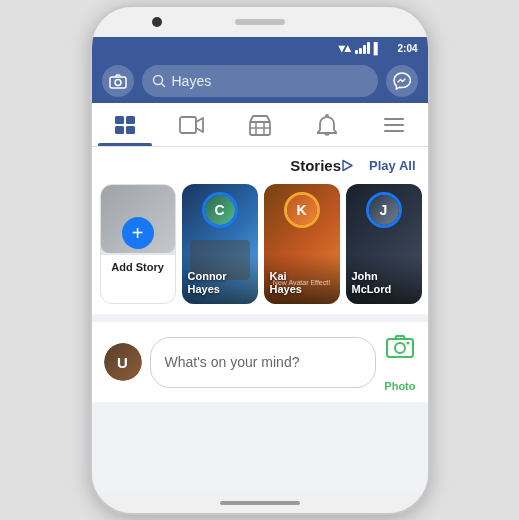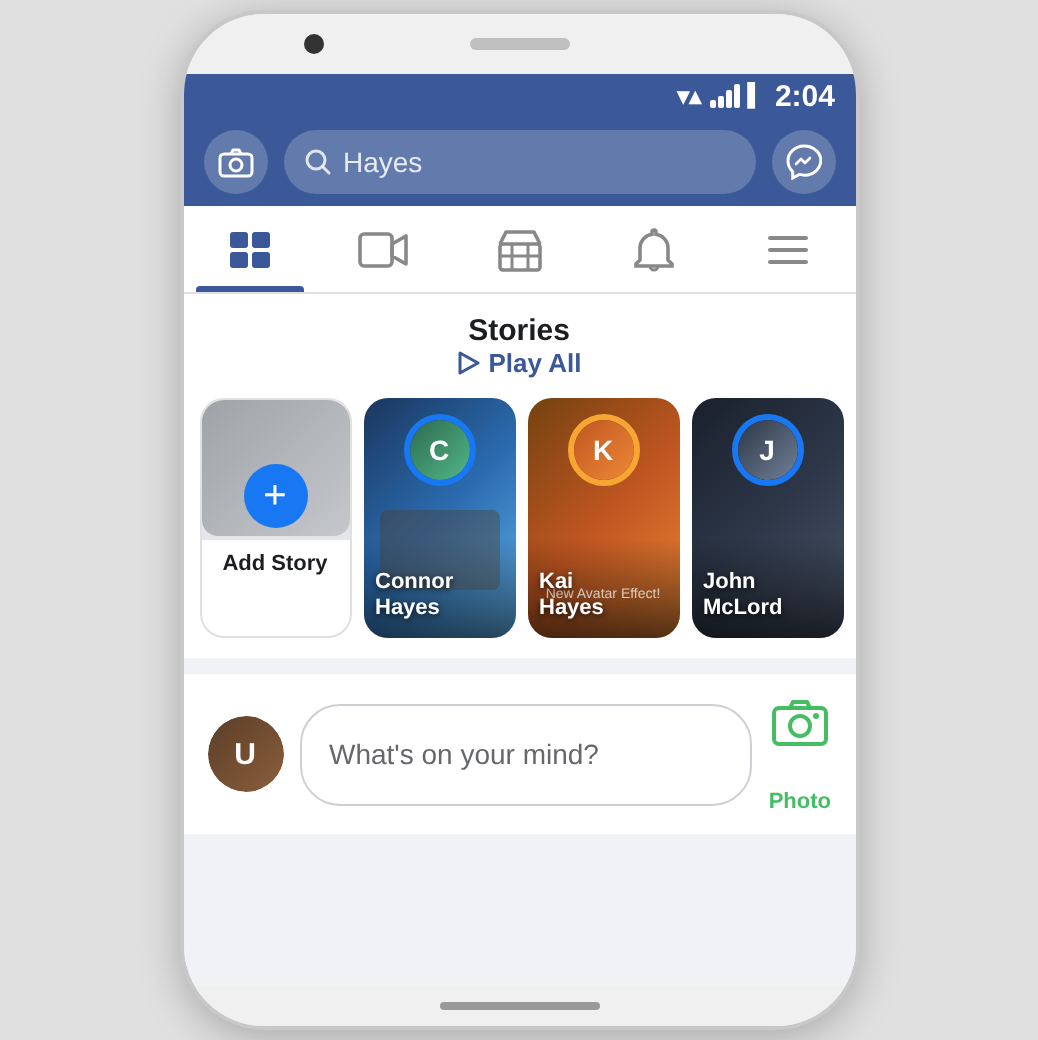--- a/index.html
+++ b/index.html
@@ -171,33 +171,32 @@
     }
 
     
     .stories-section {
       background: white;
       padding: 0;
     }
     .stories-header {
       display: flex;
       align-items: center;
-      justify-content: center;
+      justify-content: flex-end;
       padding: 10px 12px 6px;
-      flex-direction: column;
     }
     .stories-title {
       font-size: 15px;
       font-weight: 700;
       color: #1c1e21;
     }
     .play-all-btn {
       display: flex;
       align-items: center;
-      gap: 4px;
+      gap: 16px;
       color: #3b5998;
       font-size: 13px;
       font-weight: 600;
     }
 
     .stories-row {
       display: flex;
       gap: 6px;
       padding: 4px 8px 10px;
       overflow: hidden;
@@ -375,21 +374,21 @@
       <span style="color:white;font-size:12px;">▾▴</span>
 
       <div class="signal-bars">
         <div class="signal-bar" style="height:4px;"></div>
         <div class="signal-bar" style="height:6px;"></div>
         <div class="signal-bar" style="height:9px;"></div>
         <div class="signal-bar" style="height:12px;"></div>
       </div>
 
       <span style="font-size:11px;">▌</span>
-      <span style="color:white;font-size:15px;font-weight:700;margin-left:2px;">2:04</span>
+      <span style="color:white;font-size:10px;font-weight:700;margin-left:12px;">2:04</span>
     </div>
   </div>
 
   <div class="fb-header">
     <div class="fb-camera-icon">
       <svg width="18" height="16" viewBox="0 0 18 16" fill="none">
         <rect x="1" y="4" width="16" height="11" rx="2" stroke="white" stroke-width="1.5"></rect>
         <circle cx="9" cy="9.5" r="3" stroke="white" stroke-width="1.5"></circle>
         <path d="M6.5 4L7.5 2h3l1 2" stroke="white" stroke-width="1.5" stroke-linejoin="round"></path>
       </svg>

